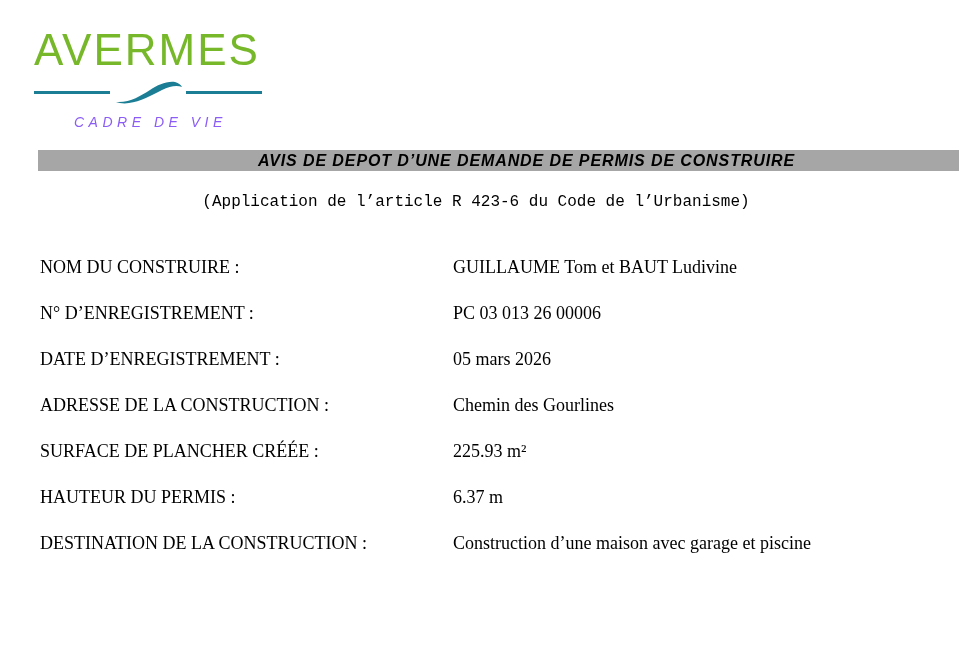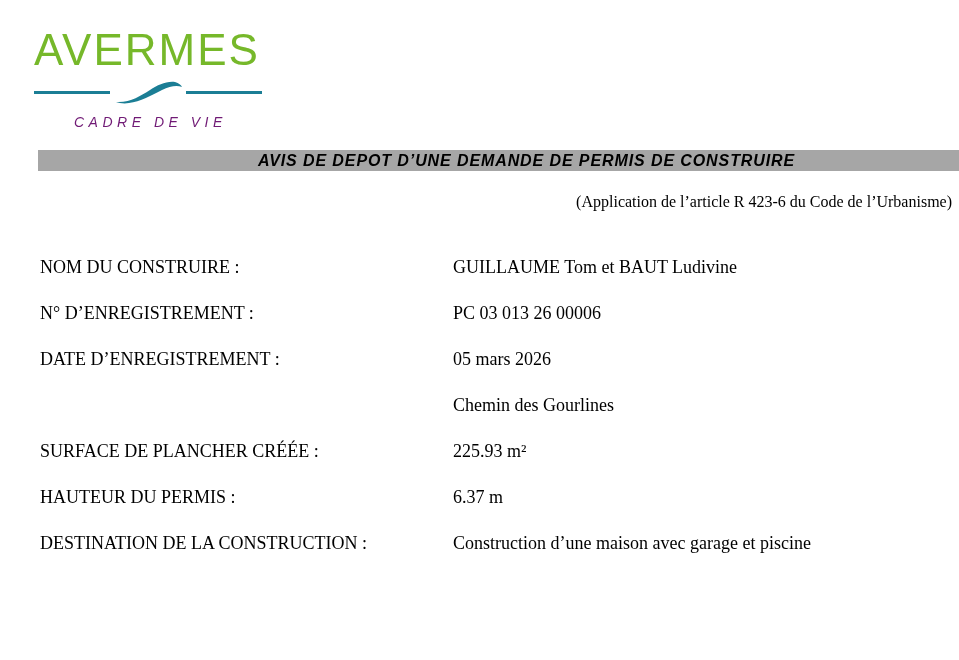--- a/index.html
+++ b/index.html
@@ -41,21 +41,21 @@
       height: 30px;
     }
     .logo-tagline {
       position: absolute;
       left: 42px;
       top: 88px;
       font-family: "Liberation Sans", sans-serif;
       font-size: 14px;
       letter-spacing: 4.5px;
       font-style: italic;
-      color: #701a75;
+      color: #8b5cf6;
       white-space: nowrap;
     }
     .title-bar {
       position: absolute;
       left: 38px;
       top: 150px;
       width: 921px;
       height: 21px;
       background: #a6a6a6;
       text-align: center;
@@ -69,24 +69,25 @@
       line-height: 21px;
       letter-spacing: 0.9px;
       color: #000000;
       white-space: nowrap;
     }
     .subtitle {
       position: absolute;
       left: 0;
       top: 192px;
       width: 952px;
-      text-align: right;
+      text-align: center;
       font-size: 16px;
       line-height: 20px;
       white-space: nowrap;
+      font-family: Liberation Mono, monospace;
     }
     .rows {
       position: absolute;
       left: 40px;
       top: 256px;
       width: 900px;
     }
     .row {
       position: relative;
       height: 46px;
@@ -135,20 +136,21 @@
   </div>
   <div class="row">
     <span class="row-label">N° D’ENREGISTREMENT :</span>
     <span class="row-value">PC 03 013 26 00006</span>
   </div>
   <div class="row">
     <span class="row-label">DATE D’ENREGISTREMENT :</span>
     <span class="row-value">05 mars 2026</span>
   </div>
   <div class="row">
+    <span class="row-label">ADRESSE DE LA CONSTRUCTION :</span>
     <span class="row-value">Chemin des Gourlines</span>
   </div>
   <div class="row">
     <span class="row-label">SURFACE DE PLANCHER CRÉÉE :</span>
     <span class="row-value">225.93 m²</span>
   </div>
   <div class="row">
     <span class="row-label">HAUTEUR DU PERMIS :</span>
     <span class="row-value">6.37 m</span>
   </div>

